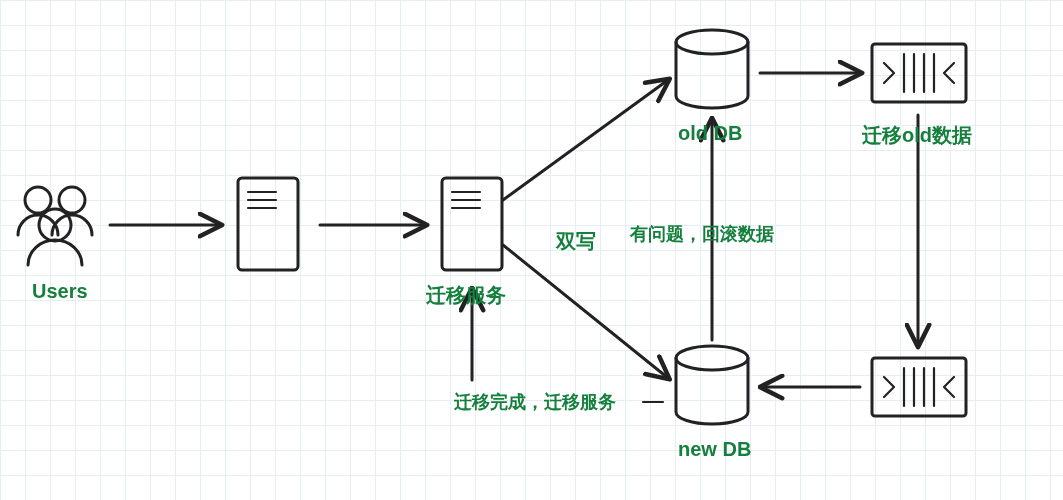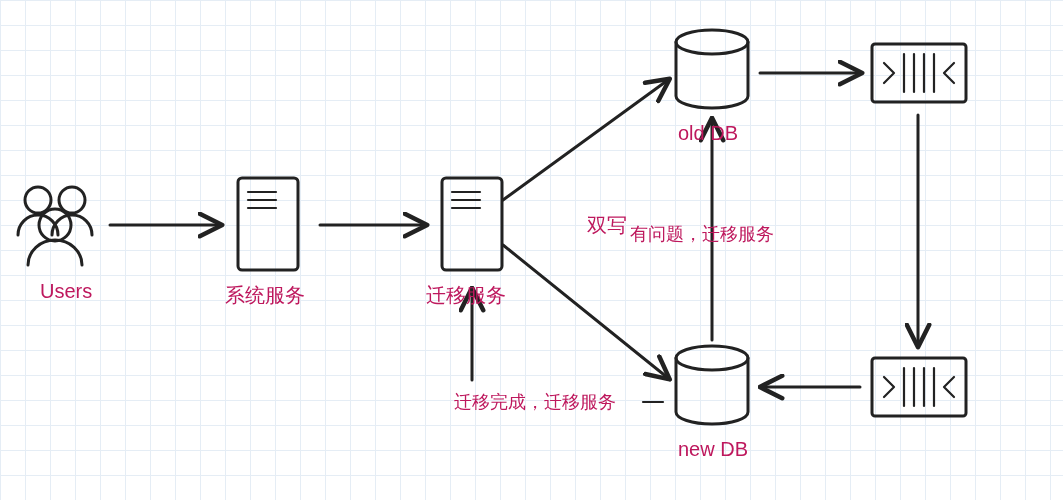--- a/index.html
+++ b/index.html
@@ -19,22 +19,23 @@
       linear-gradient(to bottom, #e5edf5 1px, transparent 1px);
     background-size: 25px 25px;
   }
   .canvas {
     position: absolute;
     inset: 0;
   }
   .label {
     position: absolute;
     font-size: 20px;
-    color: #be185d;
+    color: #15803d;
     white-space: nowrap;
+    font-weight: bold;
   }
   svg {
     position: absolute;
     inset: 0;
     width: 1063px;
     height: 500px;
     overflow: visible;
   }
   .shape {
     stroke: #222;
@@ -128,23 +129,23 @@
 
     <line class="shape" x1="860" y1="387" x2="762" y2="387" marker-end="url(#arrow)"></line>
 
     <line class="shape" x1="712" y1="340" x2="712" y2="120" marker-end="url(#arrow)"></line>
 
     <line class="shape" x1="472" y1="380" x2="472" y2="290" marker-end="url(#arrow)"></line>
 
     <line class="shape thin" x1="643" y1="402" x2="663" y2="402"></line>
   </svg>
 
-  <div class="label" style="left:40px; top:280px;text-align:center;">Users</div>
-  <div class="label" style="left:225px; top:282px;">系统服务</div>
+  <div class="label" style="left:32px; top:280px;text-align:center;">Users</div>
   <div class="label" style="left:426px; top:282px;">迁移服务</div>
   <div class="label" style="left:678px; top:122px;">old  DB</div>
   <div class="label" style="left:678px; top:438px;text-align:right;">new DB</div>
+  <div class="label" style="left:862px; top:122px;">迁移old数据</div>
 
-  <div class="label" style="left:556px; top:212px;margin-left:31px;">双写</div>
-  <div class="label" style="left:630px; top:222px; font-size:18px;">有问题，迁移服务</div>
+  <div class="label" style="left:556px; top:228px;">双写</div>
+  <div class="label" style="left:630px; top:222px; font-size:18px;">有问题，回滚数据</div>
   <div class="label" style="left:454px; top:390px; font-size:18px;">迁移完成，迁移服务</div>
 
 </div>
 
 </body></html>

